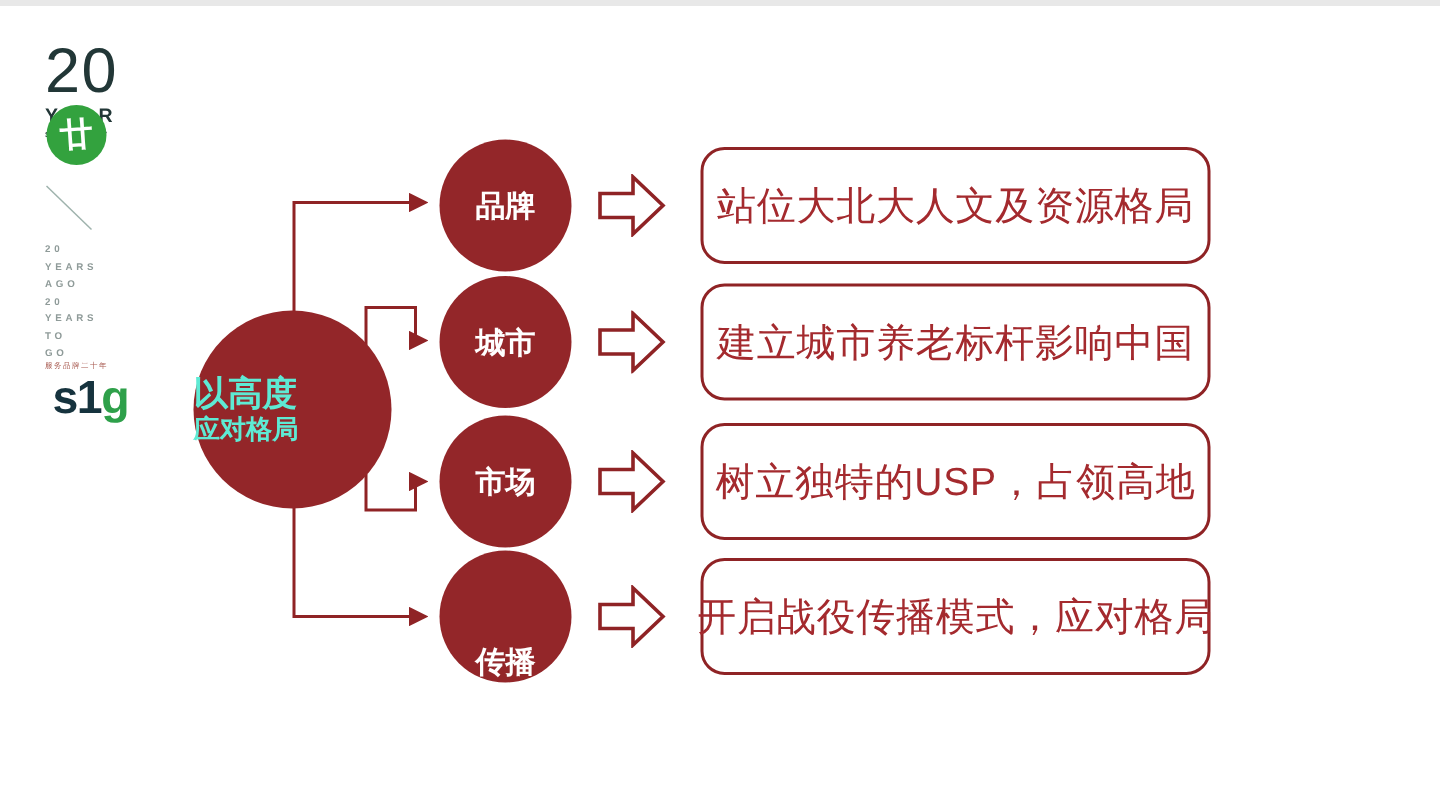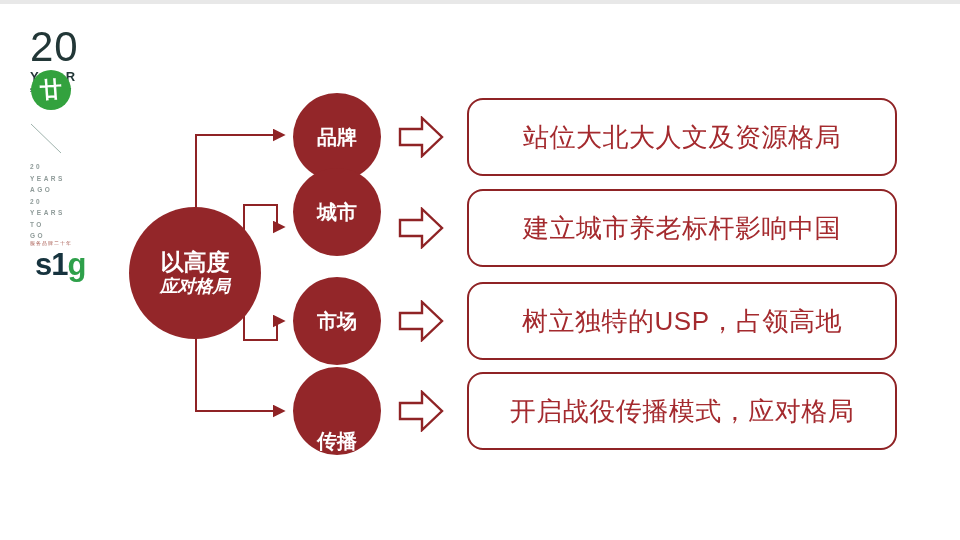--- a/index.html
+++ b/index.html
@@ -21,41 +21,41 @@
   .vwords{position:absolute;left:30px;top:157px;color:#8F9B99;font-size:6.5px;
     font-weight:700;letter-spacing:2.5px;line-height:11.5px;}
   .tagline{position:absolute;left:30px;top:236px;color:#A85A50;font-size:5px;letter-spacing:1px;}
   .brand{position:absolute;left:35px;top:243px;font-size:31px;font-weight:600;letter-spacing:-1px;color:#16333E;}
   .brand .g{color:#2EA04A;}
   
   .overlay{position:absolute;left:0;top:0;width:960px;height:540px;pointer-events:none;z-index:0;}
   
   .hub{
     position:absolute;left:129px;top:203px;width:132px;height:132px;border-radius:50%;
-    background:#932629;color:#ffffff;display:flex;flex-direction:column;
-    align-items:center;justify-content:center;text-align:center;z-index:1;
+    background:#932629;color:#5eead4;display:flex;flex-direction:column;
+    align-items:flex-start;justify-content:center;text-align:center;z-index:1;
   }
   .hub .l1{font-size:23px;font-weight:700;line-height:1.2;}
-  .hub .l2{font-size:17.5px;font-weight:700;line-height:1.2;font-style:italic;}
+  .hub .l2{font-size:17.5px;font-weight:700;line-height:1.2;}
   .node{
     position:absolute;left:293px;width:88px;height:88px;border-radius:50%;
     background:#932629;color:#ffffff;display:flex;align-items:center;justify-content:center;
     font-size:20px;font-weight:700;z-index:1;
   }
   .arrow{position:absolute;left:398px;width:46px;height:42px;z-index:1;}
   .rbox{
-    position:absolute;left:467px;width:430px;height:78px;
+    position:absolute;left:467px;width:340px;height:78px;
     border:2.5px solid #8F2325;border-radius:16px;background:#ffffff;
     display:flex;align-items:center;justify-content:center;z-index:1;
     box-sizing:border-box;
   }
   .rbox span{color:#A42A2E;font-size:26px;font-weight:500;letter-spacing:0.5px;white-space:nowrap;}
   
   .r0 .node{top:89px;text-align:right;}  .r0 .arrow{top:112px;} .r0 .rbox{top:94px;}
-  .r1 .node{top:164px;text-align:right;} .r1 .arrow{top:203px;} .r1 .rbox{top:185px;text-align:center;}
+  .r1 .node{top:180px;text-align:right;} .r1 .arrow{top:203px;} .r1 .rbox{top:185px;text-align:center;}
   .r2 .node{top:273px;justify-content:center;} .r2 .arrow{top:296px;} .r2 .rbox{top:278px;}
   .r3 .node{top:363px;align-items:flex-end;} .r3 .arrow{top:386px;} .r3 .rbox{top:368px;}
 </style>
 </head>
 <body>
 
 <div class="slide">
 
   <svg class="overlay" viewBox="0 0 960 540" xmlns="http://www.w3.org/2000/svg">
     <defs>

